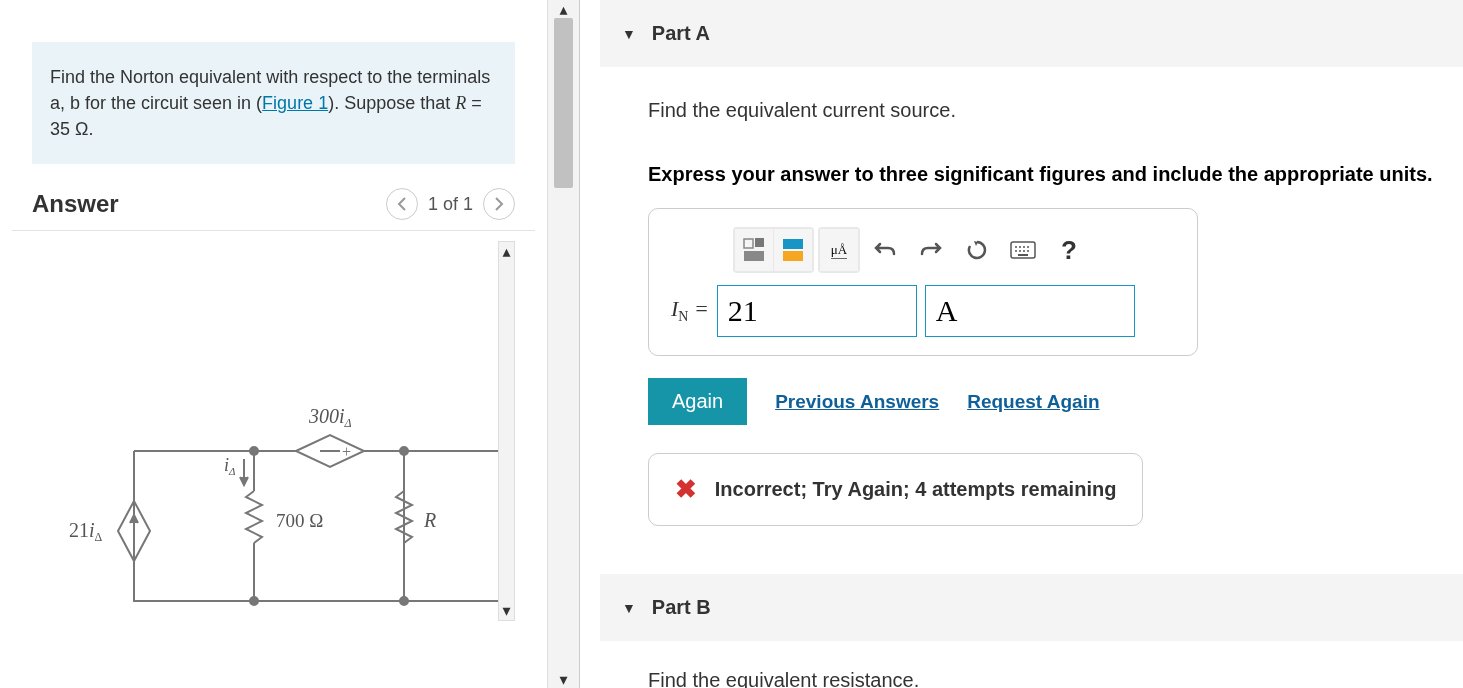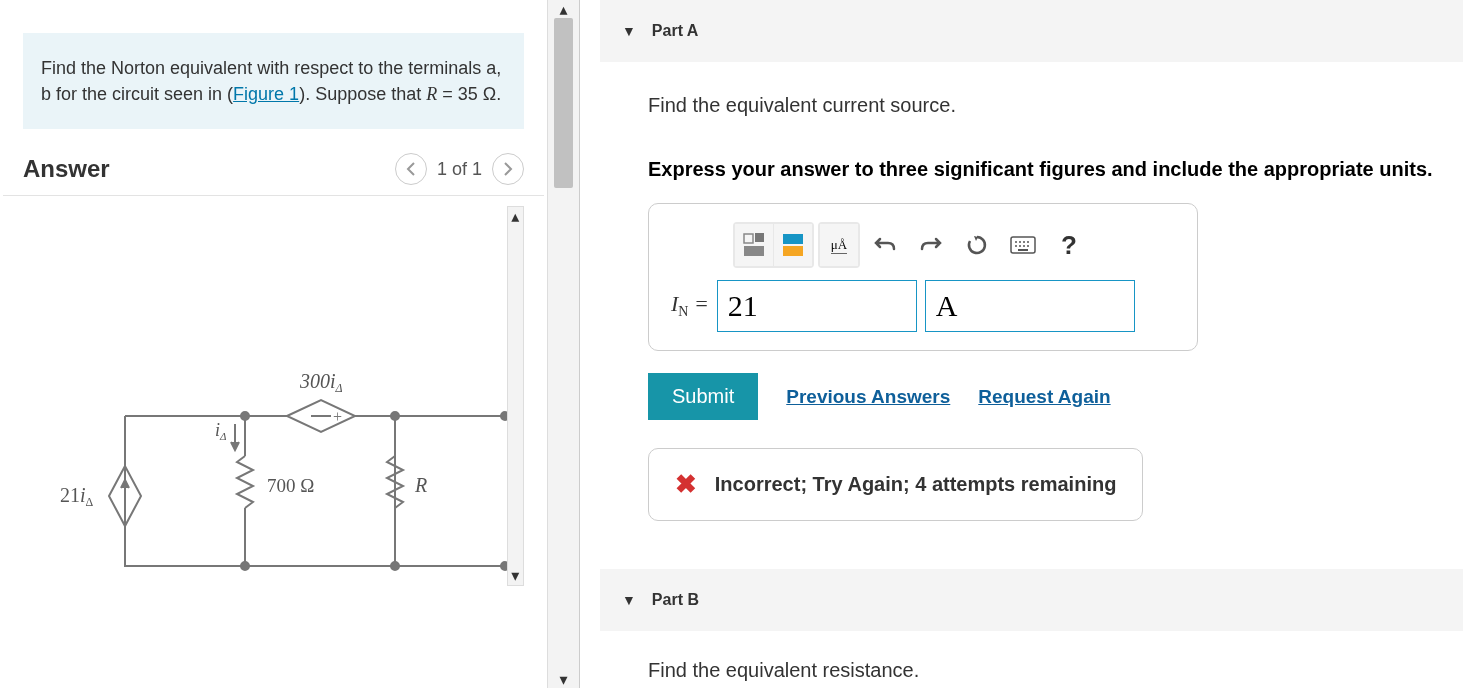--- a/index.html
+++ b/index.html
@@ -13,21 +13,21 @@
     display: flex;
   }
   .left-col {
     width: 580px;
     border-right: 1px solid #ccc;
     position: relative;
     display: flex;
   }
   .left-content {
     width: 548px;
-    padding: 3px;
+    padding: 12px;
     overflow-y: hidden;
   }
   .left-scroll {
     width: 32px;
     background: #f3f3f3;
     display: flex;
     flex-direction: column;
     align-items: center;
     border-left: 1px solid #ddd;
   }
@@ -80,21 +80,21 @@
   }
   .part-header {
     background: #f4f4f4;
     padding: 22px 0 22px 22px;
     display: flex;
     align-items: center;
     gap: 16px;
     cursor: pointer;
   }
   .part-header .caret { font-size: 14px; color:#333; }
-  .part-header h3 { font-size: 16px; font-weight:bold; color:#333;}
+  .part-header h3 { font-size: 20px; font-weight:bold; color:#333;}
   .part-body { padding: 32px 18px 0 48px; }
   .prompt1 { font-size: 20px; color:#333; margin-bottom: 20px;}
   .prompt2 { font-size: 20px; color:#000; font-weight: bold; margin-bottom: 22px; margin-top: 41px;}
   .answer-box {
     border: 1px solid #ccc;
     border-radius: 10px;
     padding: 18px 62px 18px 22px;
     display: inline-block;
     min-width: 520px;
   }
@@ -328,21 +328,21 @@
       <div class="answer-row">
         <span class="eq-label">
           <span>I</span><sub>N</sub><span> = </span>
         </span>
         <input class="ans-input" type="text" value="21" style="">
         <input class="ans-input" type="text" style="width: 210px;" value="A">
       </div>
     </div>
 
     <div class="action-row">
-      <button class="submit-btn">Submit</button>
+      <button class="submit-btn">Again</button>
       <span class="link">Previous Answers</span>
       <span class="link">Request Again</span>
     </div>
 
     <div class="feedback">
       <span class="x-icon">✖</span>
       <span>Incorrect; Try Again; 4 attempts remaining</span>
     </div>
   </div>
 

